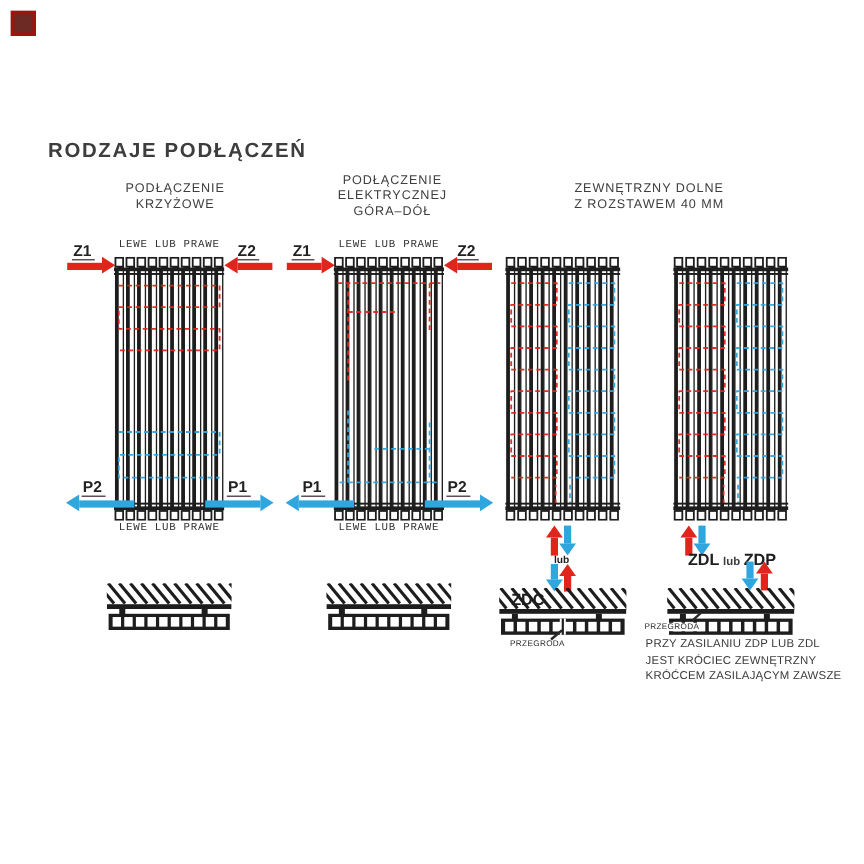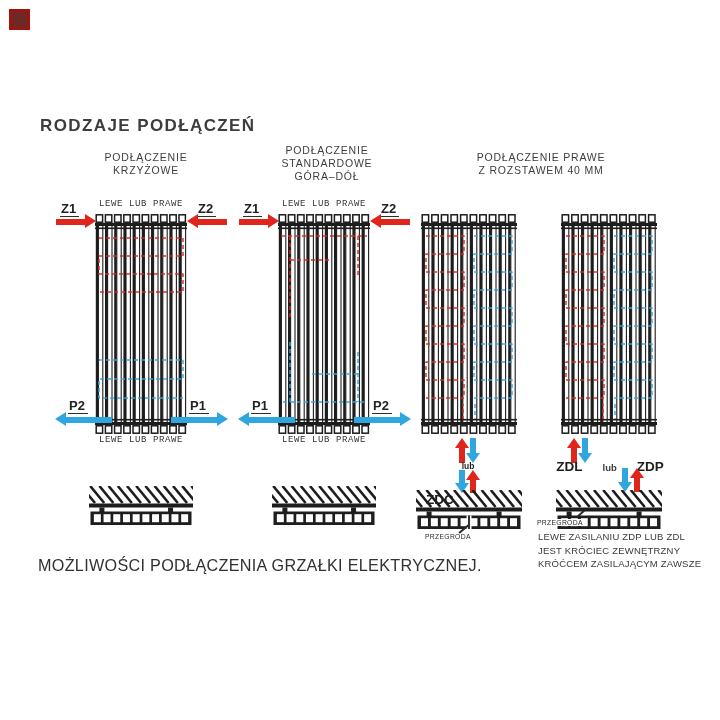--- a/index.html
+++ b/index.html
@@ -24,21 +24,21 @@
   .av::after{content:"";position:absolute;left:-4px;width:0;height:0;
              border-left:7px solid transparent;border-right:7px solid transparent;}
   .av.up::after{top:-10px;border-bottom:10px solid currentColor;}
   .av.down::after{bottom:-10px;border-top:10px solid currentColor;}
   .blabel{font-weight:700;font-size:13.5px;color:#1e1e1e;white-space:nowrap;}
   .lub{font-weight:700;font-size:8.5px;color:#1e1e1e;transform:translateX(-50%);}
   .tiny{font-size:6.8px;letter-spacing:.3px;color:#2a2a2a;white-space:nowrap;}
   .tinyline{height:1.5px;background:#2a2a2a;transform-origin:left center;}
   .smallnote{font-size:9.5px;line-height:13.5px;letter-spacing:.2px;color:#3a3a3a;white-space:nowrap;}
   .footer{font-size:16.2px;line-height:21.5px;letter-spacing:.3px;color:#313131;white-space:nowrap;}
-  .zgroup{display:flex;align-items:baseline;gap:20px;transform:translateX(-50%);text-align:right;}
+  .zgroup{display:flex;align-items:baseline;gap:3px;transform:translateX(-50%);text-align:right;}
   .zgroup .small{font-size:9.5px;font-weight:700;}
 </style>
 </head>
 <body>
 
 <div class="canvas">
 
   <div class="abs logo" style="left:9px;top:9px"></div>
   <div class="abs title" style="left:40px;top:116px">RODZAJE PODŁĄCZEŃ</div>
 
@@ -134,21 +134,21 @@
       <rect x="43.65" y="28.2" width="7" height="8" fill="#fff"></rect>
       <rect x="53.35" y="28.2" width="7" height="8" fill="#fff"></rect>
       <rect x="63.05" y="28.2" width="7" height="8" fill="#fff"></rect>
       <rect x="72.74999999999999" y="28.2" width="7" height="8" fill="#fff"></rect>
       <rect x="82.44999999999999" y="28.2" width="7" height="8" fill="#fff"></rect>
       <rect x="92.14999999999999" y="28.2" width="7" height="8" fill="#fff"></rect>
     </svg>
 
   <div class="abs hdr" style="left:327px;top:144px">
     <div>PODŁĄCZENIE</div>
-    <div>STANDARDOWE</div>
+    <div>ELEKTRYCZNEJ</div>
     <div>GÓRA–DÓŁ</div>
   </div>
   <div class="abs note" style="left:324px;top:199px">LEWE LUB PRAWE</div>
 
   <div class="abs port" style="left:243px;top:202px">Z1</div>
   <div class="abs ah r red" style="left:239px;top:219px;width:29px"></div>
   <div class="abs port" style="left:380px;top:202px">Z2</div>
   <div class="abs ah l red" style="left:381px;top:219px;width:29px"></div>
 
   <svg class="abs" width="92" height="220" style="left:278px;top:214px">
@@ -231,21 +231,21 @@
       <rect x="33.949999999999996" y="28.2" width="7" height="8" fill="#fff"></rect>
       <rect x="43.65" y="28.2" width="7" height="8" fill="#fff"></rect>
       <rect x="53.35" y="28.2" width="7" height="8" fill="#fff"></rect>
       <rect x="63.05" y="28.2" width="7" height="8" fill="#fff"></rect>
       <rect x="72.74999999999999" y="28.2" width="7" height="8" fill="#fff"></rect>
       <rect x="82.44999999999999" y="28.2" width="7" height="8" fill="#fff"></rect>
       <rect x="92.14999999999999" y="28.2" width="7" height="8" fill="#fff"></rect>
     </svg>
 
   <div class="abs hdr" style="left:541px;top:151px">
-    <div>PODŁĄCZENIE PRAWE</div>
+    <div>ZEWNĘTRZNY DOLNE</div>
     <div>Z ROZSTAWEM 40 MM</div>
   </div>
 
   <svg class="abs" width="96" height="220" style="left:421px;top:214px">
       <rect x="0.8" y="9" width="2.6" height="202" fill="#1d1d1d"></rect>
       <rect x="3.4000000000000004" y="9" width="4.4" height="202" fill="#fff" stroke="#1d1d1d" stroke-width="1.1"></rect>
       <rect x="10.4" y="9" width="2.6" height="202" fill="#1d1d1d"></rect>
       <rect x="13" y="9" width="4.4" height="202" fill="#fff" stroke="#1d1d1d" stroke-width="1.1"></rect>
       <rect x="20" y="9" width="2.6" height="202" fill="#1d1d1d"></rect>
       <rect x="22.6" y="9" width="4.4" height="202" fill="#fff" stroke="#1d1d1d" stroke-width="1.1"></rect>
@@ -418,22 +418,21 @@
       <rect x="54.45" y="28.2" width="7" height="8" fill="#fff"></rect>
       <rect x="64.35000000000001" y="28.2" width="7" height="8" fill="#fff"></rect>
       <rect x="74.25" y="28.2" width="7" height="8" fill="#fff"></rect>
       <rect x="84.15" y="28.2" width="7" height="8" fill="#fff"></rect>
       <rect x="94.05000000000001" y="28.2" width="7" height="8" fill="#fff"></rect>
     </svg>
   <div class="abs tiny" style="left:536px;top:519px;background:#fff;padding:0 1px;z-index:2">PRZEGRODA</div>
   <div class="abs tinyline" style="left:577px;top:516px;width:10px;transform:rotate(-42deg);z-index:2"></div>
 
   <div class="abs smallnote" style="left:538px;top:530px">
-    <div>LEWE ZASILANIU ZDP LUB ZDL</div>
+    <div>PRZY ZASILANIU ZDP LUB ZDL</div>
     <div>JEST KRÓCIEC ZEWNĘTRZNY</div>
     <div>KRÓĆCEM ZASILAJĄCYM ZAWSZE</div>
   </div>
 
   <div class="abs footer" style="left:38px;top:555px">
-    <div>MOŻLIWOŚCI PODŁĄCZENIA GRZAŁKI ELEKTRYCZNEJ.</div>
   </div>
 
 </div>
 
 </body></html>

